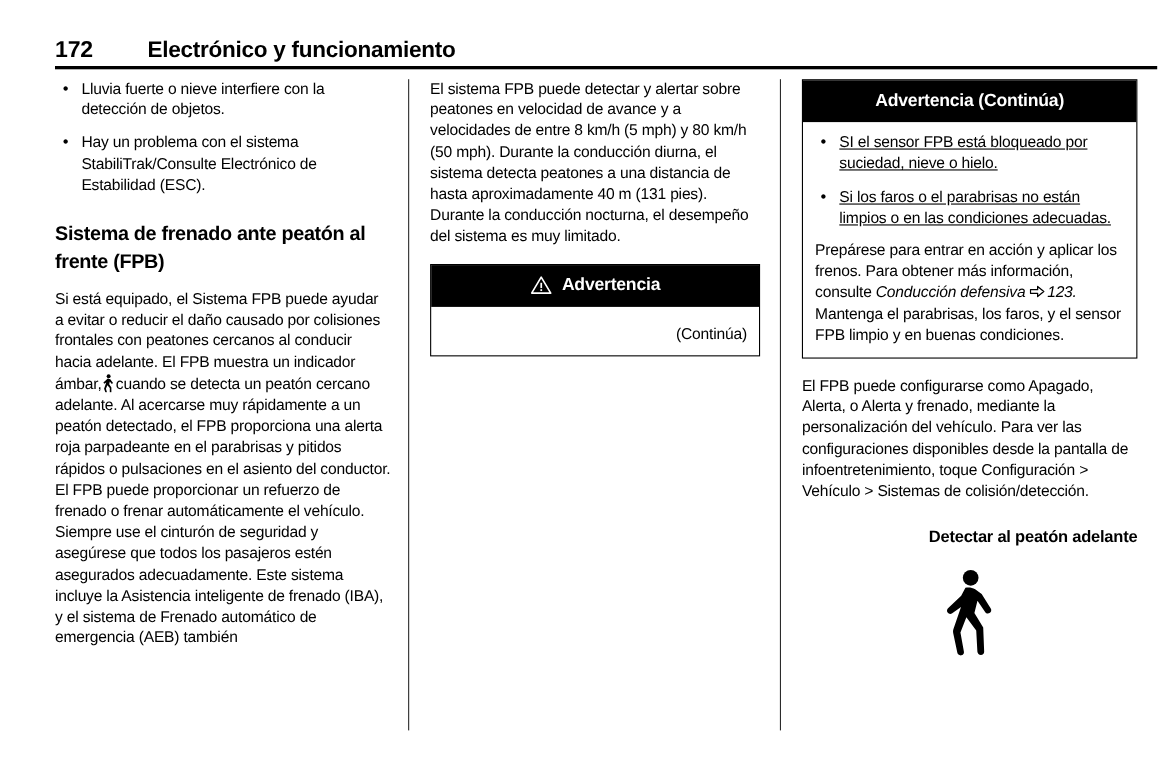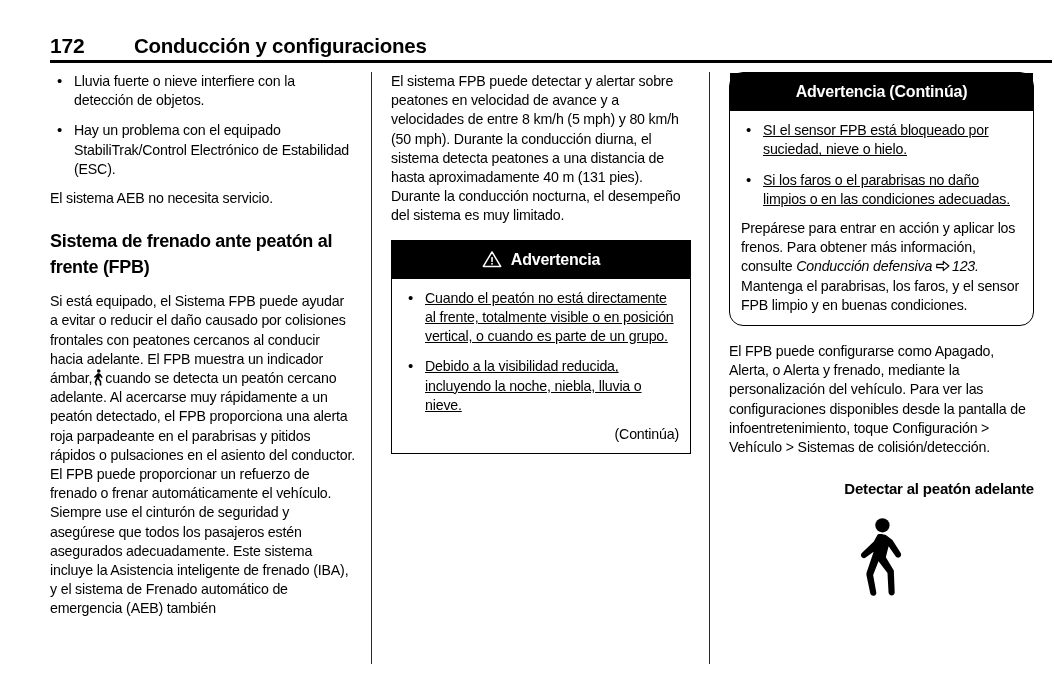--- a/index.html
+++ b/index.html
@@ -188,35 +188,34 @@
   }
   .ped-figure svg { display: block; }
 </style>
 </head>
 <body>
 
 <div class="page">
 
   <div class="page-header">
     <span class="folio">172</span>
-    <span class="chapter-title">Conducción y configuraciones</span>
+    <span class="chapter-title">Electrónico y funcionamiento</span>
   </div>
   <div class="header-rule"></div>
 
   <div class="col-divider d1"></div>
   <div class="col-divider d2"></div>
 
   <div class="col c1">
 
     <ul class="bullets">
       <li>Lluvia fuerte o nieve interfiere con la detección de objetos.</li>
-      <li>Hay un problema con el equipado StabiliTrak/Control Electrónico de Estabilidad (ESC).</li>
+      <li>Hay un problema con el sistema StabiliTrak/Consulte Electrónico de Estabilidad (ESC).</li>
     </ul>
 
-    <p class="para">El sistema AEB no necesita servicio.</p>
 
     <h2 class="sec-title">Sistema de frenado ante peatón al frente (FPB)</h2>
 
     <p class="para"><span>Si está equipado, el Sistema FPB puede ayudar a evitar o reducir el daño causado por colisiones frontales con peatones cercanos al conducir hacia adelante. El FPB muestra un indicador ámbar,</span><span class="inline-ped"><svg viewBox="0 0 22 34" width="11" height="17" aria-hidden="true">
             <circle cx="11.5" cy="4" r="3.6" fill="#000"></circle>
             <path d="M10 8 L14.5 9.5 L19.5 16.5 L17.3 18.3 L13.6 13.8 L12.6 18.8 L16.5 24.5 L16.5 33 L13.6 33 L13.6 25.5 L9.2 20.5 L6.6 27 L8.5 33 L5.6 33.2 L3.2 26.6 L7.2 15.5 L3.4 17.8 L2 15.5 L8 10.2 Z" fill="#000"></path>
           </svg></span><span>cuando se detecta un peatón cercano adelante. Al acercarse muy rápidamente a un peatón detectado, el FPB proporciona una alerta roja parpadeante en el parabrisas y pitidos rápidos o pulsaciones en el asiento del conductor. El FPB puede proporcionar un refuerzo de frenado o frenar automáticamente el vehículo. Siempre use el cinturón de seguridad y asegúrese que todos los pasajeros estén asegurados adecuadamente. Este sistema incluye la Asistencia inteligente de frenado (IBA), y el sistema de Frenado automático de emergencia (AEB) también</span></p>
 
   </div>
 
@@ -228,40 +227,36 @@
     <div class="warning-box">
       <div class="warning-head">
         <span class="warn-triangle"><svg viewBox="0 0 24 21" width="20" height="18" aria-hidden="true">
               <path d="M12 2 L22.4 19.4 L1.6 19.4 Z" fill="none" stroke="#ffffff" stroke-width="1.8" stroke-linejoin="round"></path>
               <rect x="11.1" y="8.2" width="1.9" height="5.8" fill="#ffffff"></rect>
               <rect x="11.1" y="15.2" width="1.9" height="2" fill="#ffffff"></rect>
             </svg></span>
         <span>Advertencia</span>
       </div>
       <div class="warning-body">
-        <ul class="bullets">
-          <li>Cuando el peatón no está directamente al frente, totalmente visible o en posición vertical, o cuando es parte de un grupo.</li>
-          <li>Debido a la visibilidad reducida, incluyendo la noche, niebla, lluvia o nieve.</li>
-        </ul>
         <p class="cont-note">(Continúa)</p>
       </div>
     </div>
 
   </div>
 
   <div class="col c3">
 
-    <div class="warning-box" style="margin-top:0;border-radius:14px;">
+    <div class="warning-box" style="margin-top:0;">
       <div class="warning-head">
         <span>Advertencia (Continúa)</span>
       </div>
       <div class="warning-body">
         <ul class="bullets">
           <li>SI el sensor FPB está bloqueado por suciedad, nieve o hielo.</li>
-          <li>Si los faros o el parabrisas no daño limpios o en las condiciones adecuadas.</li>
+          <li>Si los faros o el parabrisas no están limpios o en las condiciones adecuadas.</li>
         </ul>
         <p class="para" style="margin-bottom:3px;"><span>Prepárese para entrar en acción y aplicar los frenos. Para obtener más información, consulte</span> <span class="ital">Conducción defensiva</span> <span class="ref-arrow"><svg viewBox="0 0 18 15" width="14" height="12" aria-hidden="true">
                 <path d="M1 5.4 L9.4 5.4 L9.4 1.6 L16.6 7.5 L9.4 13.4 L9.4 9.6 L1 9.6 Z" fill="none" stroke="#000" stroke-width="1.5" stroke-linejoin="round"></path>
               </svg></span><span class="ital">123.</span> <span>Mantenga el parabrisas, los faros, y el sensor FPB limpio y en buenas condiciones.</span></p>
       </div>
     </div>
 
     <p class="para" style="margin-top:16px;">El FPB puede configurarse como Apagado, Alerta, o Alerta y frenado, mediante la personalización del vehículo. Para ver las configuraciones disponibles desde la pantalla de infoentretenimiento, toque Configuración &gt; Vehículo &gt; Sistemas de colisión/detección.</p>
 
     <h3 class="sub-title">Detectar al peatón adelante</h3>

